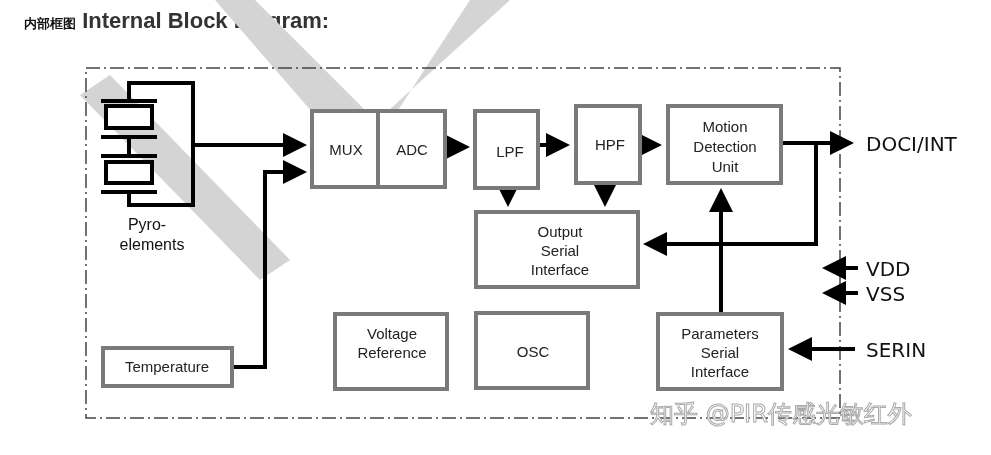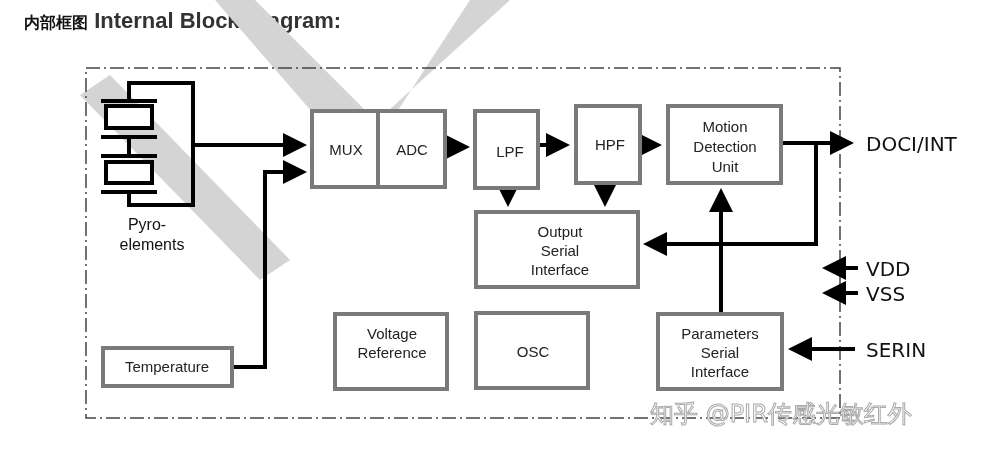--- a/index.html
+++ b/index.html
@@ -1,18 +1,18 @@
 <!DOCTYPE html>
 <html><head>
 <meta charset="utf-8">
 <style>
   html, body { margin: 0; padding: 0; background: #ffffff; }
   body { width: 991px; height: 455px; position: relative; overflow: hidden; font-family: "Liberation Sans", sans-serif; }
   #title { position: absolute; left: 24px; top: 8px; font-size: 22px; font-weight: bold; color: #111; white-space: nowrap; }
-  #title .cn { font-family: "DejaVu Sans", sans-serif; font-size: 16px; text-align: center; }
+  #title .cn { font-family: "DejaVu Sans", sans-serif; font-size: 13px; text-align: center; }
   #title .en { color: #333; }
   svg { position: absolute; left: 0; top: 0; }
   .box { fill: #ffffff; stroke: #7a7a7a; stroke-width: 4; }
   .wire { stroke: #000; stroke-width: 4; fill: none; }
   .wire-thin { stroke: #000; stroke-width: 4; fill: none; }
   .btext { font-family: "Liberation Sans", sans-serif; font-size: 15px; fill: #222; text-anchor: middle; }
   .pin { font-family: "DejaVu Sans", sans-serif; font-size: 20px; fill: #111; }
   .lbl { font-family: "Liberation Sans", sans-serif; font-size: 16px; fill: #111; text-anchor: middle; }
   .border { fill: none; stroke: #444; stroke-width: 1.5; stroke-dasharray: 14 4 2 4; }
   .wm { fill: #d4d4d4; }

